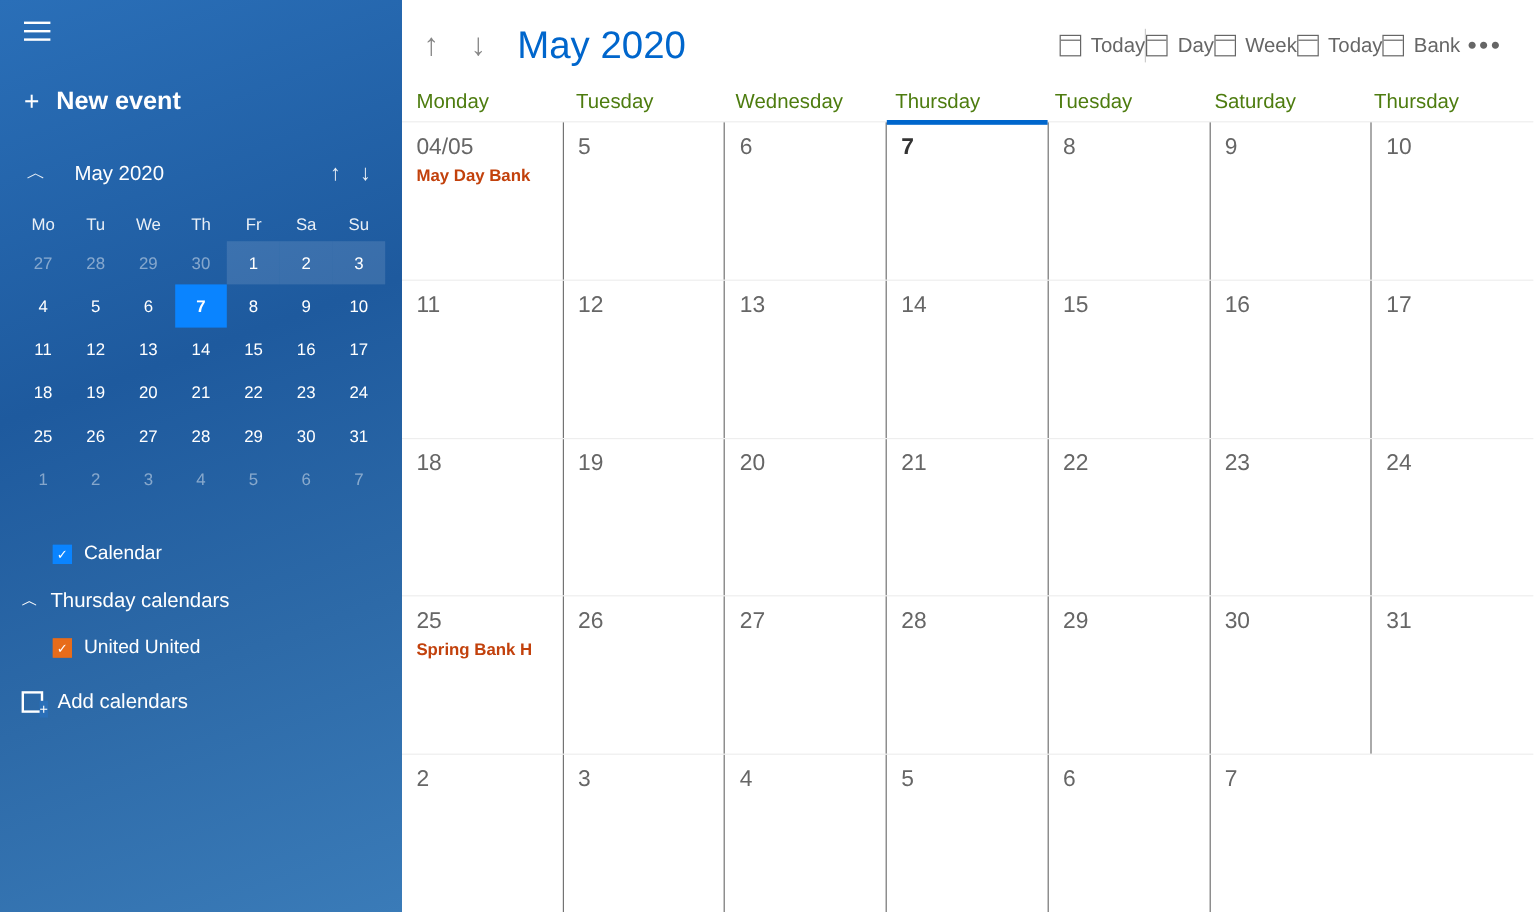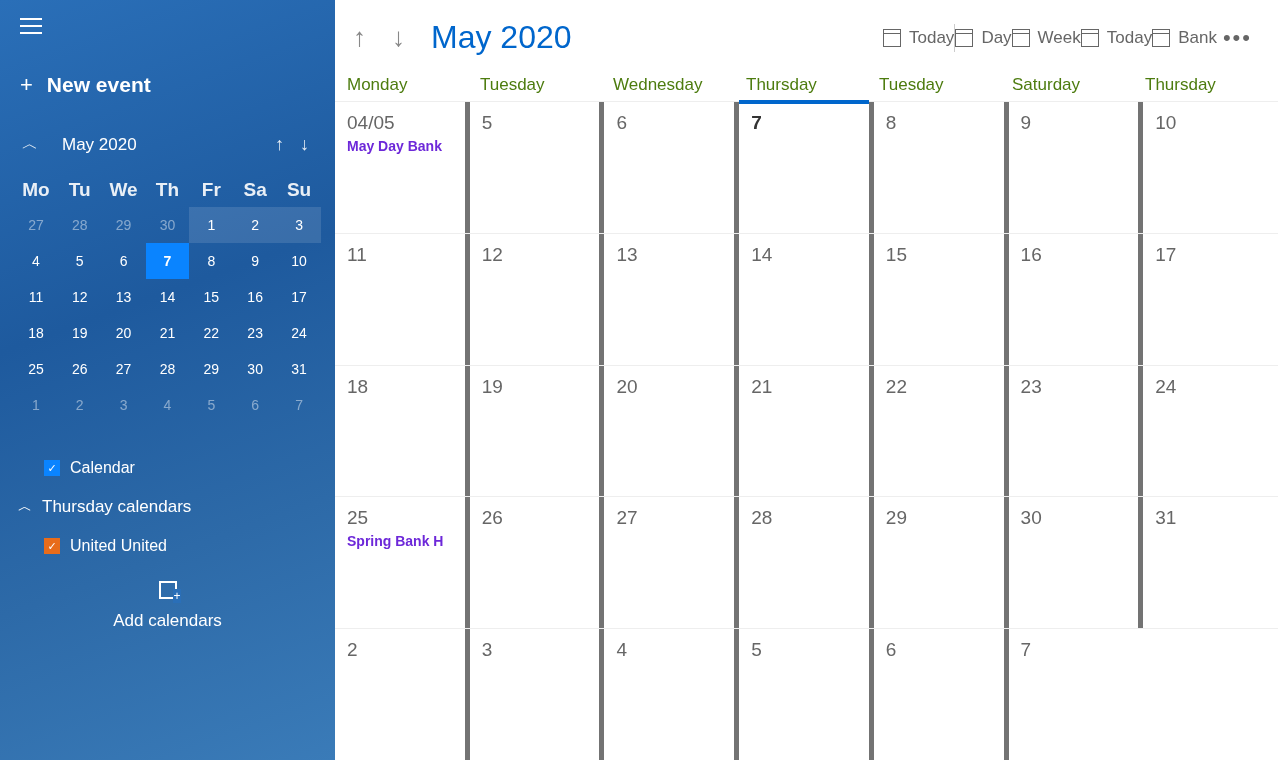--- a/index.html
+++ b/index.html
@@ -11,34 +11,34 @@
 .hamburger div { height: 2px; background: #fff; margin-bottom: 5px; }
 .new-event { display: flex; align-items: center; gap: 14px; font-size: 21px; font-weight: 600; cursor: pointer; margin-bottom: 32px; margin-left: 6px; }
 .plus-icon { font-size: 22px; font-weight: 300; }
 .mini-header { display: flex; align-items: center; margin-bottom: 14px; padding: 0 4px; }
 .mini-header .chev { font-size: 16px; cursor: pointer; padding: 4px; opacity: 0.9; }
 .mini-header .month-label { font-size: 17px; margin-left: 20px; flex: 1; }
 .mini-header .arrows { display: flex; gap: 16px; margin-right: 8px; }
 .mini-header .arrows span { cursor: pointer; font-size: 18px; opacity: 0.9; }
 
 .mini-cal { width: 100%; border-collapse: collapse; table-layout: fixed; }
-.mini-cal th { font-size: 19px; font-weight: 700; padding: 6px 0; opacity: 0.9; }
+.mini-cal th { font-size: 14px; font-weight: 400; padding: 6px 0; opacity: 0.9; }
 .mini-cal td { text-align: center; font-size: 14px; padding: 10px 0; cursor: pointer; }
 .mini-cal td.other { opacity: 0.45; }
 .mini-cal td.wkrow { background: rgba(255,255,255,0.12); }
 .mini-cal td.today { background: #0a84ff; font-weight: 600; }
 
 .cal-list { margin-top: 28px; flex: 1; }
 .cal-item { display: flex; align-items: center; gap: 10px; padding: 8px 4px 8px 30px; font-size: 16px; cursor: pointer; }
 .cal-item .cb { width: 16px; height: 16px; border: 2px solid #fff; display: flex; align-items: center; justify-content: center; font-size: 11px; }
 .cal-item .cb.blue { background: #0a84ff; border-color: #0a84ff; }
 .cal-item .cb.orange { background: #e86c1a; border-color: #e86c1a; }
 .group-hdr { display: flex; align-items: center; gap: 10px; padding: 12px 4px; font-size: 17px; cursor: pointer; }
 .group-hdr .chev { font-size: 14px; }
-.add-cal { display: flex; align-items: center; gap: 12px; padding: 12px 4px; font-size: 17px; cursor: pointer; margin-top: 6px; flex-direction: column; }
+.add-cal { display: flex; align-items: center; gap: 12px; padding: 12px 4px; font-size: 17px; cursor: pointer; margin-top: 6px; }
 .add-cal .cal-icon { width: 18px; height: 18px; border: 2px solid #fff; position: relative; }
 .add-cal .cal-icon::after { content: "+"; position: absolute; right: -6px; bottom: -6px; font-size: 12px; background: #2a6fb8; }
 
 
 .main { flex: 1; display: flex; flex-direction: column; background: #fff; color: #555; }
 .toolbar { display: flex; align-items: center; padding: 18px 26px 8px 10px; gap: 8px; }
 .nav-arrows { display: flex; gap: 10px; margin-right: 10px; }
 .nav-arrows span { font-size: 26px; color: #888; cursor: pointer; padding: 4px 8px; }
 .title { font-size: 32px; color: #0066cc; font-weight: 400; flex: 1; }
 .view-btns { display: flex; align-items: center; }
@@ -46,26 +46,26 @@
 .vbtn .ic { width: 18px; height: 18px; border: 1.5px solid #666; position: relative; }
 .vbtn .ic::before { content: ""; position: absolute; top: 3px; left: 0; right: 0; height: 1.5px; background: #666; }
 .sep { width: 1px; height: 28px; background: #ccc; }
 .more { font-size: 22px; color: #666; cursor: pointer; letter-spacing: 2px; margin-left: 6px; }
 
 .day-headers { display: grid; grid-template-columns: repeat(7, 1fr); padding: 10px 0 6px 12px; }
 .day-headers div { font-size: 17px; color: #4d7c0f; }
 
 .grid { flex: 1; display: grid; grid-template-rows: repeat(5, 1fr); }
 .week { display: grid; grid-template-columns: repeat(7, 1fr); border-top: 1px solid #eee; }
-.cell { padding: 10px 12px 4px 12px; border-right: 5px solid #737373; position: relative; }
+.cell { padding: 10px 12px 4px 12px; border-right: 1px solid #737373; position: relative; }
 .cell:last-child { border-right: none; }
 .dnum { font-size: 19px; color: #666; }
 .cell.today .dnum { font-weight: 700; color: #333; }
 .cell.today::before { content: ""; position: absolute; top: -2px; left: 0; right: 0; height: 4px; background: #0066cc; }
-.evt { font-size: 14px; color: #6d28d9; font-weight: 600; margin-top: 4px; white-space: nowrap; overflow: hidden; }
+.evt { font-size: 14px; color: #c2410c; font-weight: 600; margin-top: 4px; white-space: nowrap; overflow: hidden; }
 </style>
 </head>
 <body>
 
 <div class="sidebar">
   <div class="hamburger">
       <div></div>
       <div></div>
       <div></div>
     </div>

